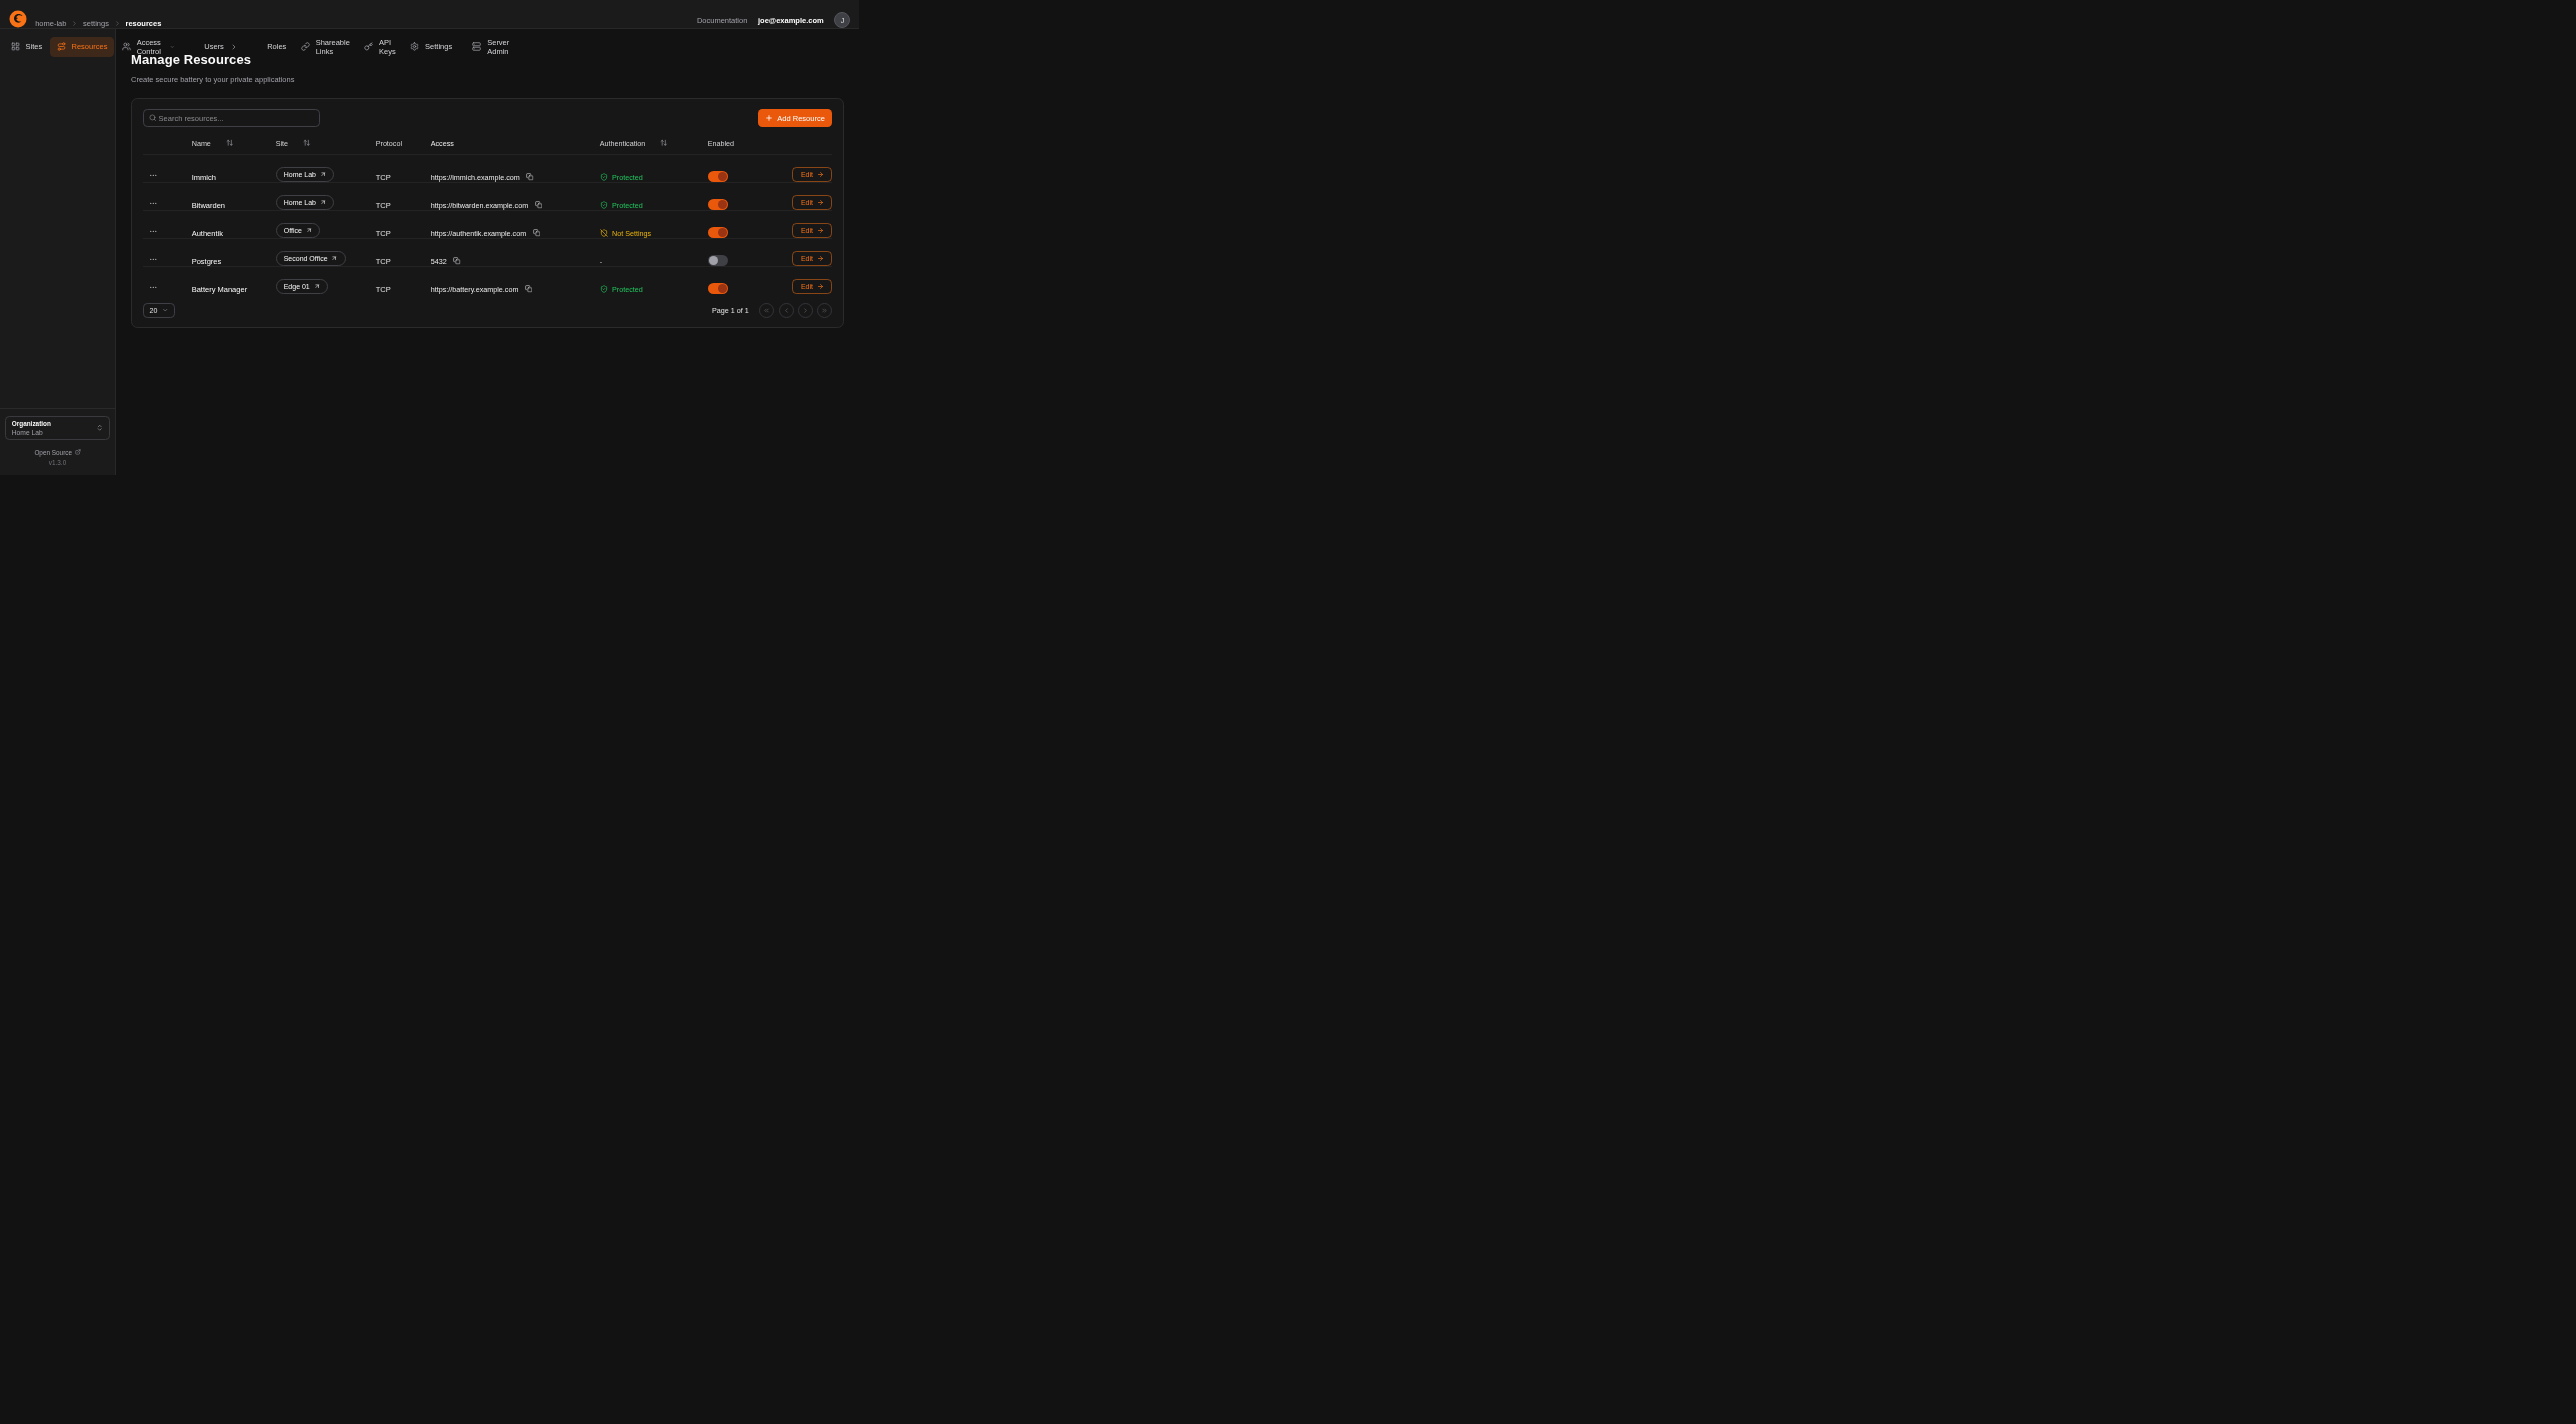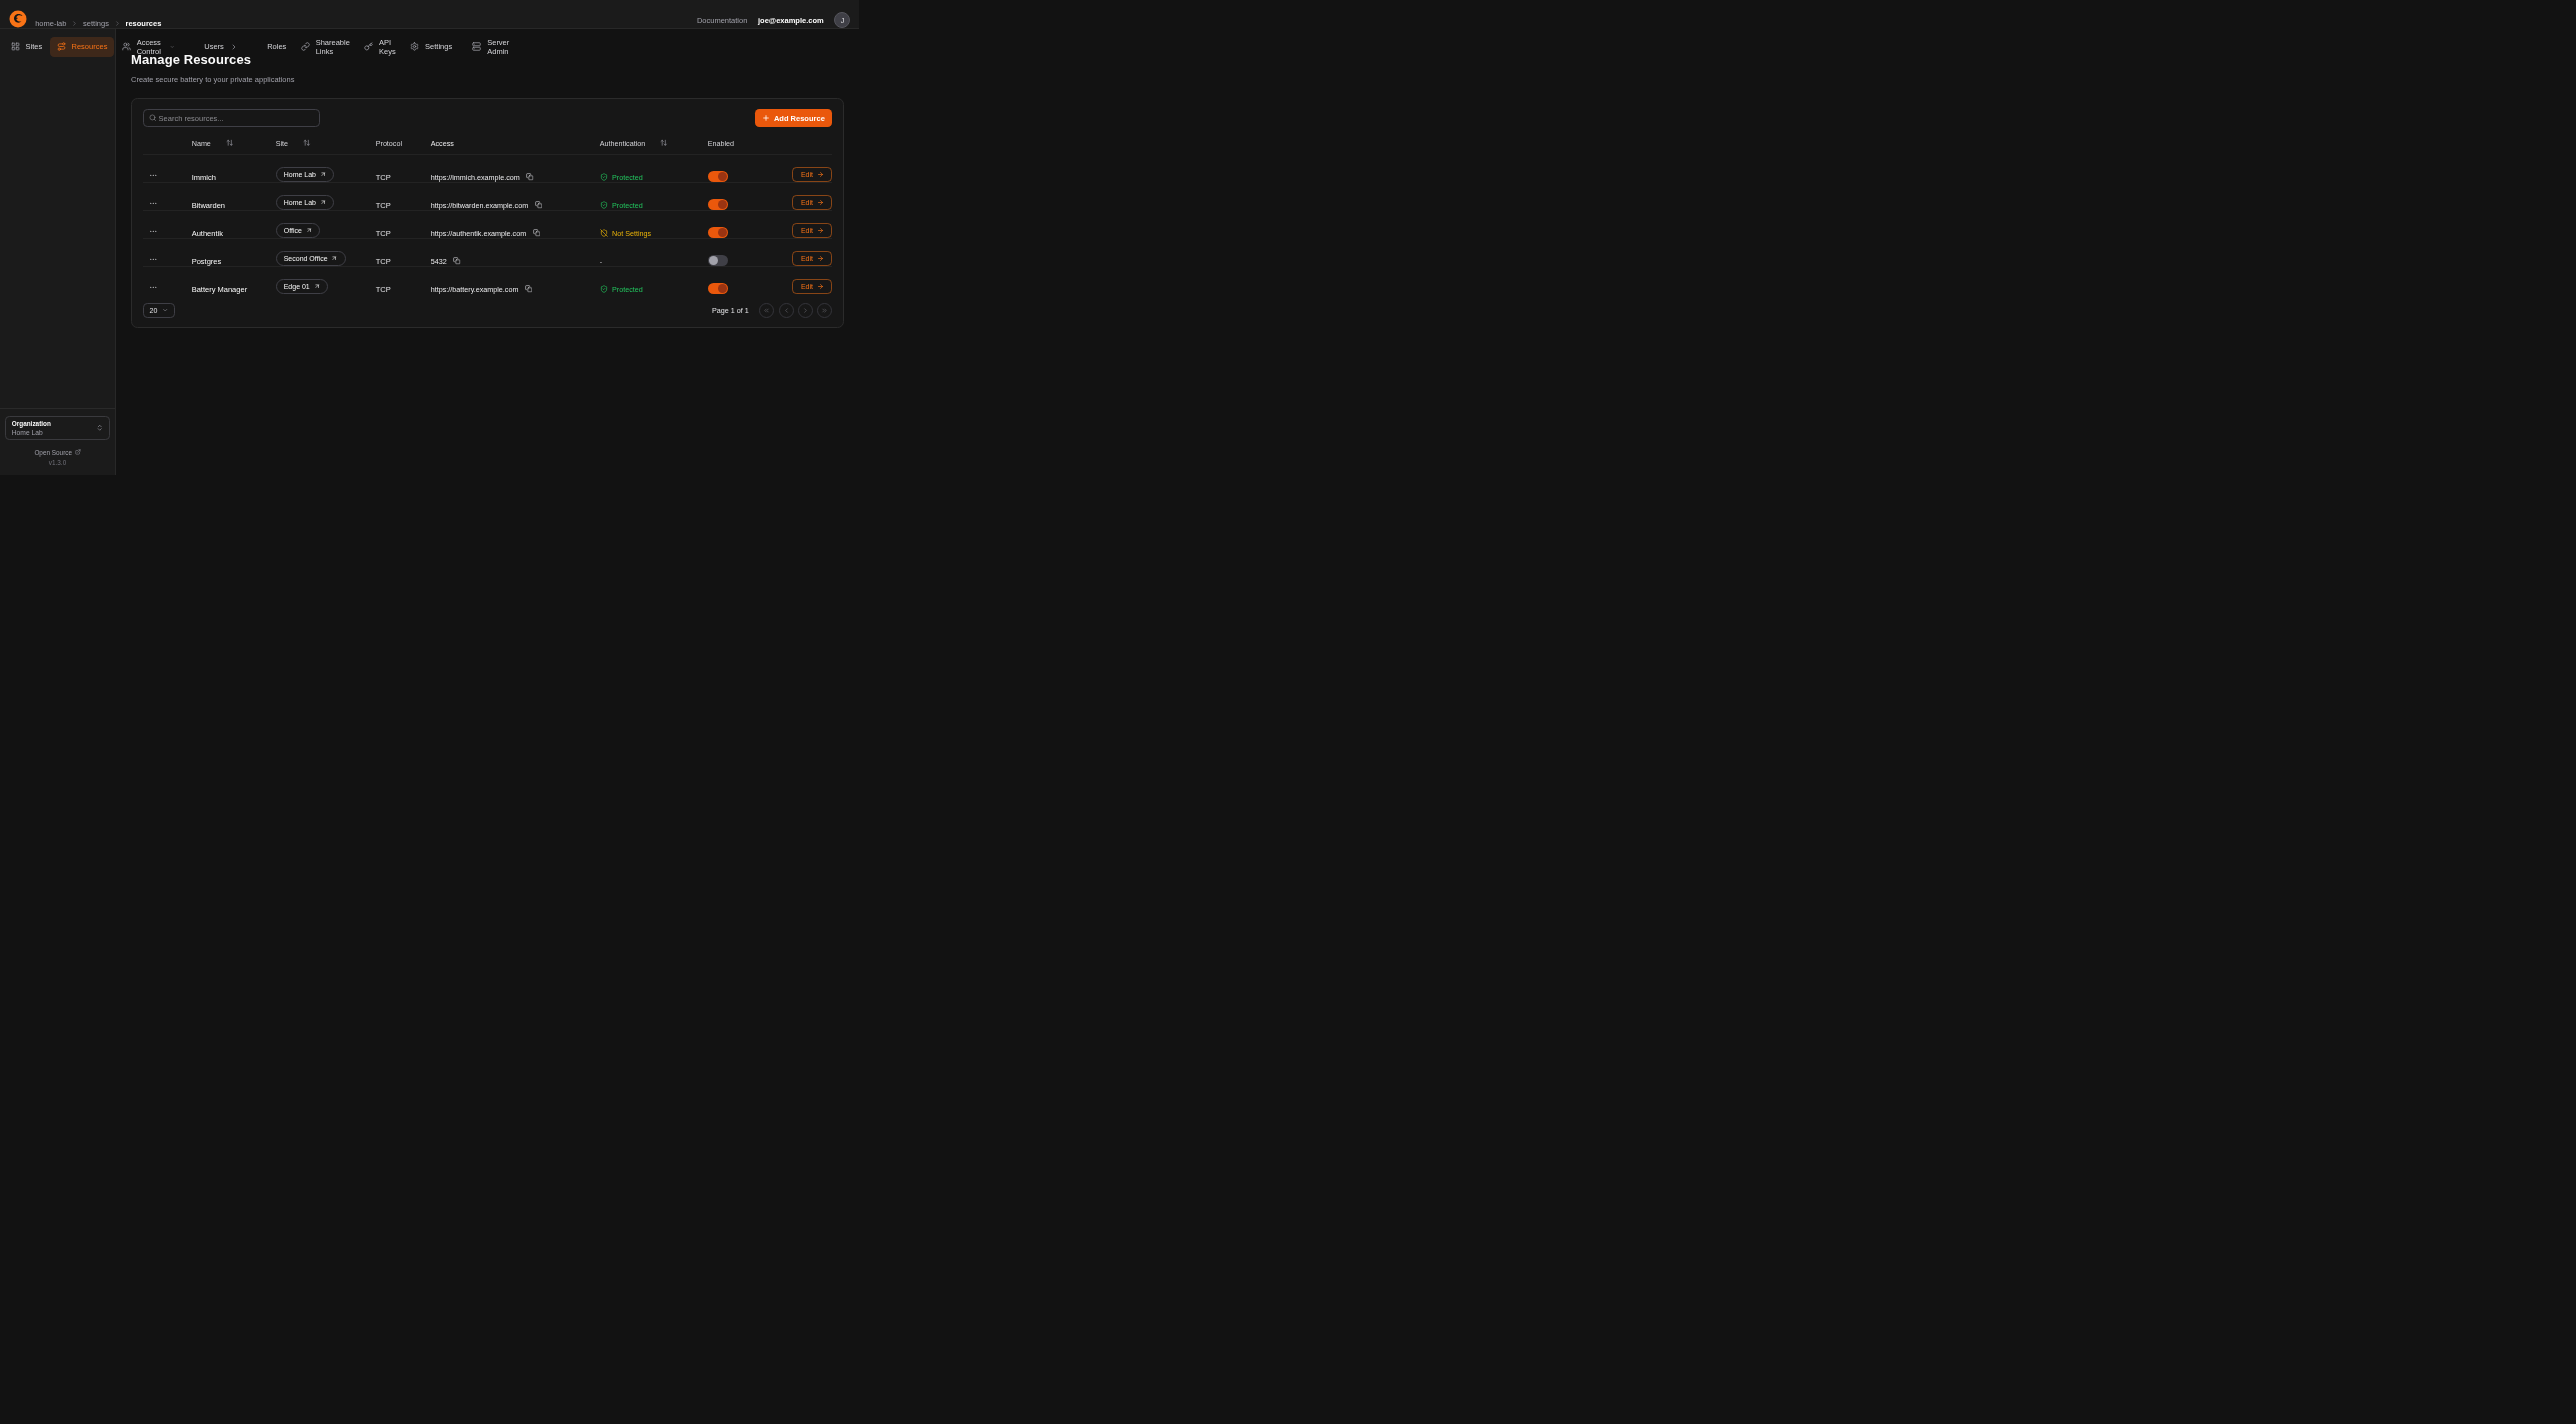--- a/index.html
+++ b/index.html
@@ -61,21 +61,21 @@
 
   .card{margin-top:14px;background:#171717;border:0.5px solid #2b2b2b;border-radius:6.4px;
     padding:9.7px 10.7px 8.6px}
   .toolbar{display:flex;align-items:center;justify-content:space-between;margin-bottom:5.4px}
   .search{display:flex;align-items:center;gap:0;width:177px;height:18px;border:0.5px solid #3f3f46;
     border-radius:4.3px;padding:0 5.4px;color:#8a8a8f}
   .search .ic{width:7.5px;height:7.5px}
   .search input{flex:1;background:transparent;border:none;outline:none;color:#fafafa;font:inherit}
   .search input::placeholder{color:#8a8a8f}
   .add-btn{display:flex;align-items:center;gap:3.8px;height:18px;padding:0 7.5px;border-radius:4.3px;
-    background:#ea580c;color:#fff;font-weight:700}
+    background:#ea580c;color:#fff;font-weight:400}
   .add-btn .ic{width:8px;height:8px}
 
   
   .thead{display:flex;align-items:center;height:21.5px;color:#d4d4d8;font-size:7.2px}
   .hcell{display:flex;align-items:center;gap:15px}
   .hcell .ic{width:7.5px;height:7.5px;color:#a1a1aa}
   .trow{display:flex;align-items:flex-end;height:28px;border-top:0.5px solid #232323}
   .col-menu{width:49px;display:flex;align-items:center;padding-left:4.3px}
   .col-name{width:84px}
   .col-site{width:100px}

